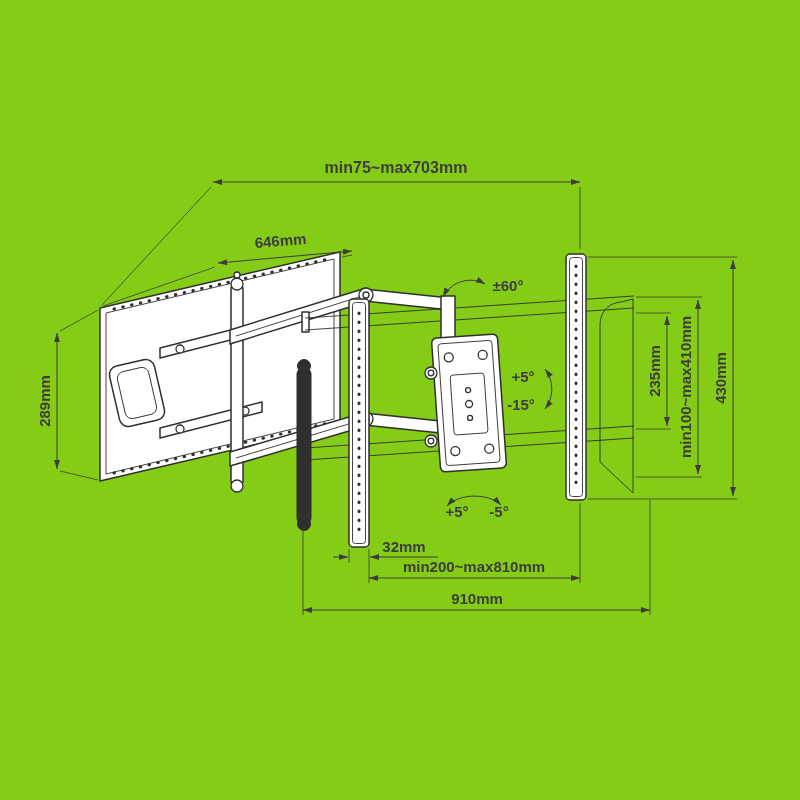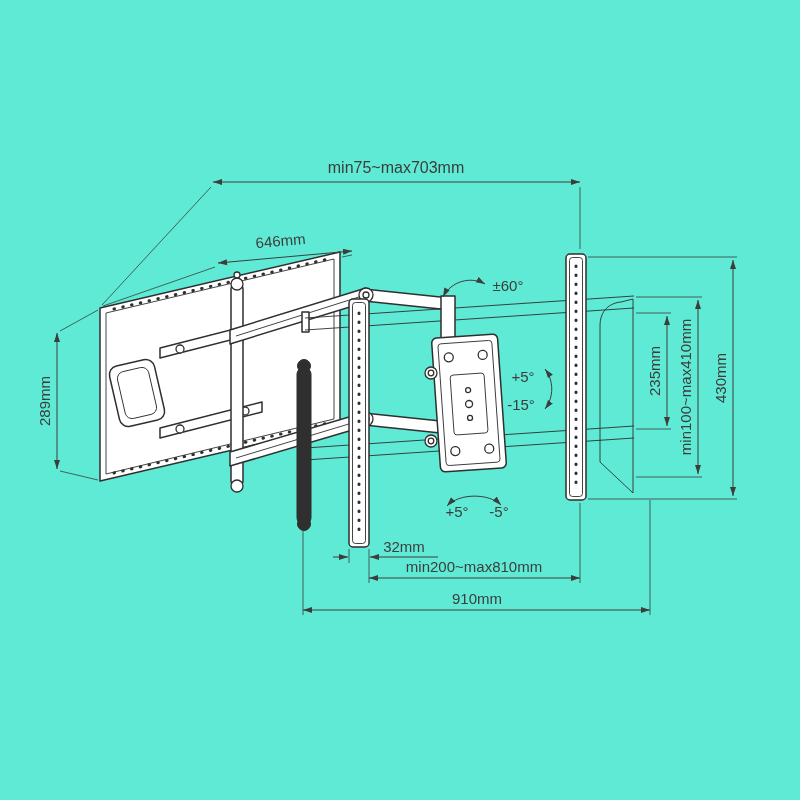--- a/index.html
+++ b/index.html
@@ -1,16 +1,16 @@
 <!DOCTYPE html>
 <html><head>
 <meta charset="utf-8">
 <style>
   html,body{margin:0;padding:0;background:#ffffff;}
-  .stage{width:800px;height:800px;position:relative;background:#5eead4;overflow:hidden;}
+  .stage{width:800px;height:800px;position:relative;background:#84cc16;overflow:hidden;font-weight:bold;}
   svg text{font-family:"Liberation Sans",sans-serif;font-size:15px;fill:#3d3d3d;}
   svg text.big{font-size:16px;}
   .part{fill:#ffffff;stroke:#2f2f2f;stroke-width:1.5;stroke-linejoin:round;}
   .thin{fill:none;stroke:#2f2f2f;stroke-width:0.9;stroke-linejoin:round;}
   .dark{fill:#2f2f2f;stroke:#2f2f2f;}
   .dim{fill:none;stroke:#3d3d3d;stroke-width:1;}
   .ext{fill:none;stroke:#3d3d3d;stroke-width:0.8;}
   .dots{fill:none;stroke:#2f2f2f;stroke-width:3;stroke-dasharray:0.5 8.5;stroke-linecap:round;}
   .hole{fill:#ffffff;stroke:#2f2f2f;stroke-width:1.3;}
 </style>

